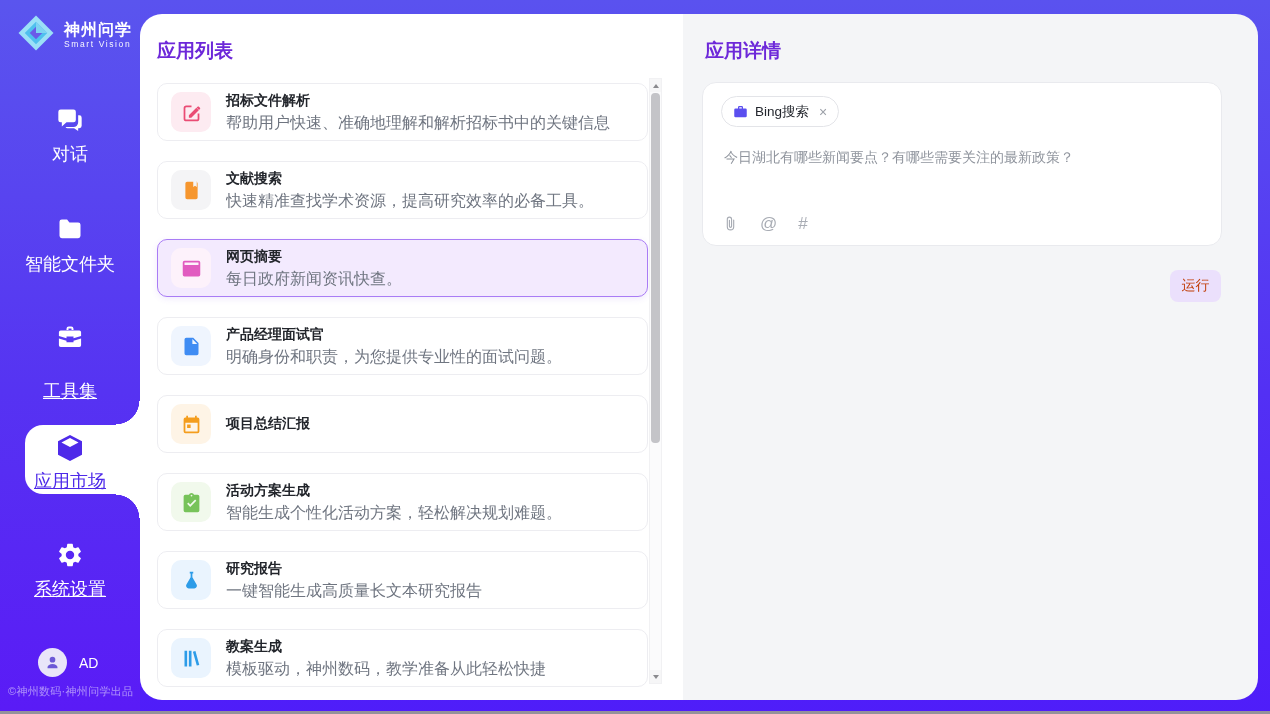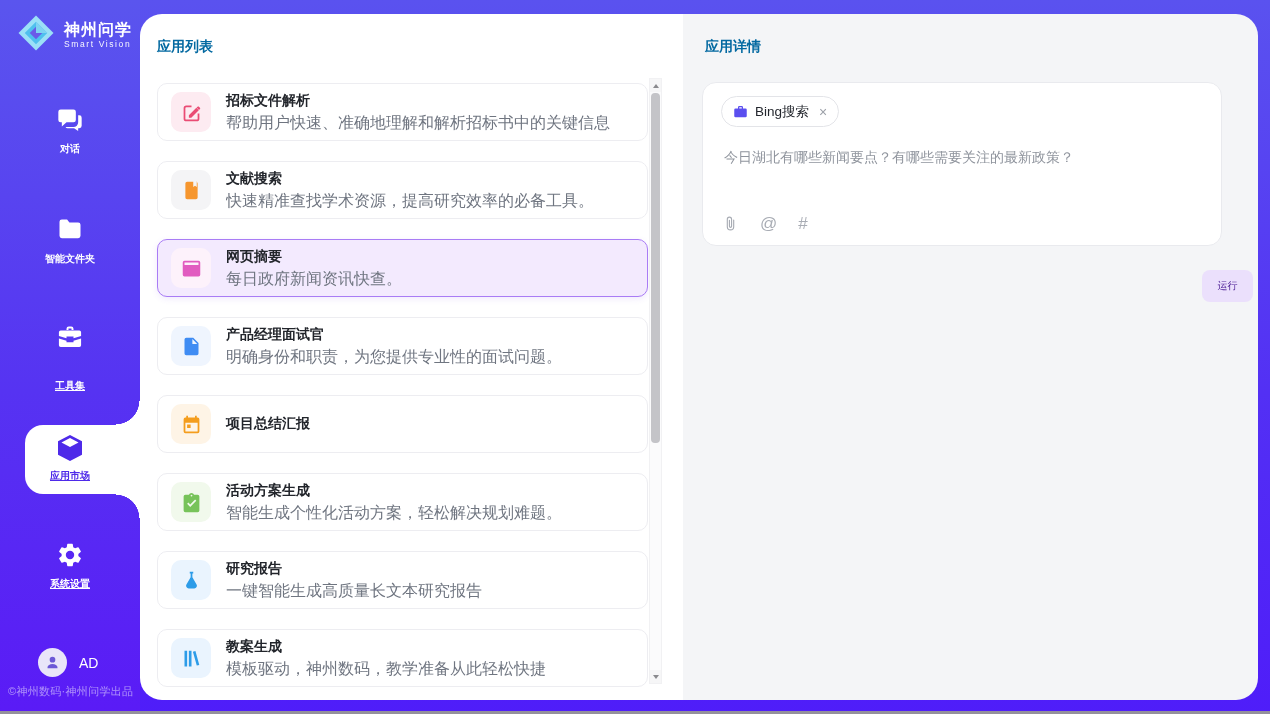--- a/index.html
+++ b/index.html
@@ -15,21 +15,21 @@
   .sidebar { position:absolute; left:0; top:0; width:140px; height:711px;
     background:linear-gradient(180deg,#5a55ee 0%, #5633f2 55%, #5a1bf6 100%); z-index:2; }
   .logo { position:absolute; left:16px; top:13px; display:flex; align-items:center; gap:8px; color:#fff; }
   .logo svg { width:40px; height:40px; }
   .logo-title { font-size:16px; font-weight:bold; letter-spacing:1px; line-height:1.1; }
   .logo-sub { font-size:8.5px; letter-spacing:1.6px; opacity:.95; }
 
   .nav-item { position:absolute; left:0; width:140px; display:flex; flex-direction:column;
     align-items:center; gap:8px; color:#fff; cursor:pointer; }
   .nav-item .nav-icon svg { width:28px; height:28px; display:block; }
-  .nav-label { font-size:10px;font-weight:bold; }
+  .nav-label { font-size:18px; }
   .nav-item.underline .nav-label { text-decoration:underline; }
   .nav-item.active { color:#4e2ae9; z-index:4; gap:5px; }
   .nav-item.active .nav-icon svg { width:32px; height:32px; }
 
   .active-blob { position:absolute; left:25px; top:425px; width:115px; height:69px;
     background:#fff; border-radius:18px 0 0 18px; z-index:3; }
   .scoop { position:absolute; left:116px; width:24px; height:24px; z-index:3; }
   .scoop.top { top:401px; background:radial-gradient(circle 24px at 0 0, rgba(0,0,0,0) 23px, #fff 23.5px); }
   .scoop.bottom { top:494px; background:radial-gradient(circle 24px at 0 24px, rgba(0,0,0,0) 23px, #fff 23.5px); }
 
@@ -39,21 +39,21 @@
     display:flex; align-items:center; justify-content:center; }
   .avatar svg { width:17px; height:17px; }
   .copyright { position:absolute; left:8px; top:684px; font-size:11px; color:rgba(255,255,255,.5);
     white-space:nowrap; letter-spacing:.3px; }
 
   
   .content { position:absolute; left:140px; top:14px; width:1118px; height:686px;
     border-radius:22px; overflow:hidden; display:flex; z-index:1; }
   .list-panel { width:543px; background:#fff; position:relative; flex:none; }
   .detail-panel { flex:1; background:#f4f5f7; position:relative; }
-  .panel-title { position:absolute; top:24px; font-size:14px; font-weight:bold; color:#0369a1; }
+  .panel-title { position:absolute; top:24px; font-size:19px; font-weight:bold; color:#6d28d9; }
   .list-panel .panel-title { left:17px; }
   .detail-panel .panel-title { left:22px; }
 
   .items { position:absolute; left:17px; top:69px; width:491px; }
   .app-item { height:58px; border:1px solid #ededf1; border-radius:10px; background:#fff;
     display:flex; align-items:center; padding:0 13px; gap:15px; margin-bottom:20px; cursor:pointer; }
   .app-item.selected { border:1.5px solid #a97cf5; background:#f3eafe;
     box-shadow:0 2px 6px rgba(130,80,240,.12); }
   .app-icon { width:40px; height:40px; border-radius:10px; display:flex; align-items:center;
     justify-content:center; flex:none; }
@@ -81,22 +81,22 @@
     gap:7px; padding:0 11px; border:1px solid #e3e4e8; border-radius:17px; background:#fff; }
   .chip svg { width:15px; height:15px; color:#5b4fef; display:block; }
   .chip-label { font-size:13.5px; color:#23262d; }
   .chip-x { font-size:14px; color:#9ca0a8; margin-left:3px; cursor:pointer; line-height:1; }
   .question { position:absolute; left:21px; top:66px; font-size:14px; color:#8f949d; }
   .tool-row { position:absolute; left:19px; bottom:13px; display:flex; align-items:center; gap:21px;
     color:#a8acb4; }
   .tool-row svg { width:17px; height:17px; display:block; }
   .tool-glyph { font-size:17px; line-height:1; cursor:pointer; }
   .run-btn { position:absolute; left:487px; top:256px; width:51px; height:32px; border:none;
-    border-radius:8px; background:#ebe0fc; color:#4c1d95; font-size:10px;
-    font-family:"Liberation Sans", sans-serif; cursor:pointer;margin-left:32px; }
+    border-radius:8px; background:#ebe0fc; color:#c2410c; font-size:14px;
+    font-family:"Liberation Sans", sans-serif; cursor:pointer; }
 </style>
 </head>
 <body>
 
 <aside class="sidebar">
   <div class="logo">
     <span>
       <svg viewBox="0 0 32 32">
         <polygon points="16,2 30,16 16,30 2,16" fill="#9be0f7"></polygon>
         <polygon points="16,7 25,16 16,25 7,16" fill="#4fc0ee"></polygon>

